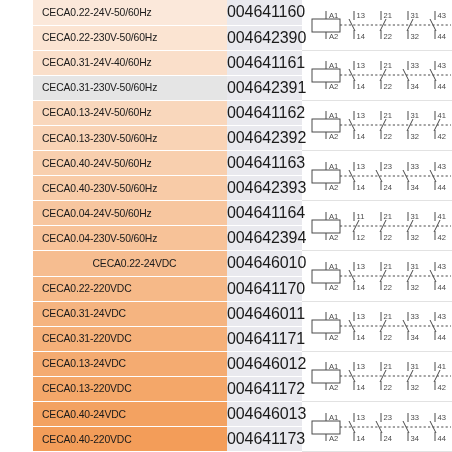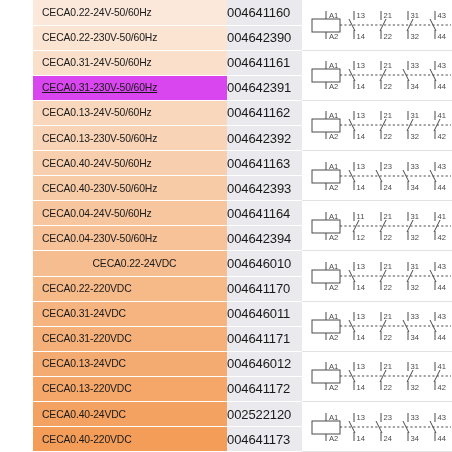--- a/index.html
+++ b/index.html
@@ -66,22 +66,22 @@
     color: #1a1a1a;
     letter-spacing: -0.15px;
     white-space: nowrap;
     overflow: hidden;
   }
 
   
   .c-code {
     width: 75px;
     background: #e9e9ee;
-    text-align: left;
-    font-size: 13px;
+    text-align: right;
+    font-size: 16px;
     color: #1a1a1a;
     letter-spacing: -0.1px;
     border-bottom: 1px solid #f7f7fa;
   }
 
   
   .c-diagram {
     width: 159px;
     background: #ffffff;
     border-bottom: 1px solid #e2e2e2;
@@ -146,21 +146,21 @@
             </div>
           </td>
         </tr>
         <tr>
           <td class="c-gutter"></td>
           <td class="c-name" style="background: rgb(251, 228, 210);">CECA0.22-230V-50/60Hz</td>
           <td class="c-code">004642390</td>
         </tr>
         <tr>
           <td class="c-gutter"></td>
-          <td class="c-name" style="background: rgb(250, 223, 202);">CECA0.31-24V-50/60Hz</td>
+          <td class="c-name" style="background: rgb(250, 223, 202);">CECA0.31-24V-40/60Hz</td>
           <td class="c-code">004641161</td>
           <td class="c-diagram merged" rowspan="2">
             <div class="diagram-wrap">
               <svg width="155" height="46" viewBox="0 0 155 46">
                 <rect x="6" y="17" width="28" height="13" fill="#ffffff" stroke="#4a4a4a" stroke-width="1"></rect>
                 <line x1="20" y1="9" x2="20" y2="17" stroke="#4a4a4a" stroke-width="1"></line>
                 <line x1="20" y1="30" x2="20" y2="37" stroke="#4a4a4a" stroke-width="1"></line>
                 <text x="23" y="16" font-family="Liberation Sans, sans-serif" font-size="7.6" fill="#4a4a4a">A1</text>
                 <text x="23" y="36.5" font-family="Liberation Sans, sans-serif" font-size="7.6" fill="#4a4a4a">A2</text>
                 <line x1="34" y1="23" x2="145" y2="23" stroke="#4a4a4a" stroke-width="1" stroke-dasharray="2.2,2.2"></line>
@@ -183,21 +183,21 @@
                 <line x1="129" y1="28" x2="129" y2="37" stroke="#4a4a4a" stroke-width="1"></line>
                 <line x1="124" y1="17" x2="130" y2="29" stroke="#4a4a4a" stroke-width="1"></line>
                 <text x="131.5" y="16" font-family="Liberation Sans, sans-serif" font-size="7.6" fill="#4a4a4a">43</text>
                 <text x="131.5" y="36.5" font-family="Liberation Sans, sans-serif" font-size="7.6" fill="#4a4a4a">44</text>
               </svg>
             </div>
           </td>
         </tr>
         <tr>
           <td class="c-gutter"></td>
-          <td class="c-name" style="background: #d946ef; text-decoration: underline;">CECA0.31-230V-50/60Hz</td>
+          <td class="c-name" style="background: #e5e5e5;">CECA0.31-230V-50/60Hz</td>
           <td class="c-code">004642391</td>
         </tr>
         <tr>
           <td class="c-gutter"></td>
           <td class="c-name" style="background: rgb(249, 215, 188);">CECA0.13-24V-50/60Hz</td>
           <td class="c-code">004641162</td>
           <td class="c-diagram merged" rowspan="2">
             <div class="diagram-wrap">
               <svg width="155" height="46" viewBox="0 0 155 46">
                 <rect x="6" y="17" width="28" height="13" fill="#ffffff" stroke="#4a4a4a" stroke-width="1"></rect>
@@ -441,21 +441,21 @@
           </td>
         </tr>
         <tr>
           <td class="c-gutter"></td>
           <td class="c-name" style="background: rgb(244, 167, 105);">CECA0.13-220VDC</td>
           <td class="c-code">004641172</td>
         </tr>
         <tr>
           <td class="c-gutter"></td>
           <td class="c-name" style="background: rgb(243, 162, 97);">CECA0.40-24VDC</td>
-          <td class="c-code">002522120</td>
+          <td class="c-code">004646013</td>
           <td class="c-diagram merged" rowspan="2">
             <div class="diagram-wrap">
               <svg width="155" height="46" viewBox="0 0 155 46">
                 <rect x="6" y="17" width="28" height="13" fill="#ffffff" stroke="#4a4a4a" stroke-width="1"></rect>
                 <line x1="20" y1="9" x2="20" y2="17" stroke="#4a4a4a" stroke-width="1"></line>
                 <line x1="20" y1="30" x2="20" y2="37" stroke="#4a4a4a" stroke-width="1"></line>
                 <text x="23" y="16" font-family="Liberation Sans, sans-serif" font-size="7.6" fill="#4a4a4a">A1</text>
                 <text x="23" y="36.5" font-family="Liberation Sans, sans-serif" font-size="7.6" fill="#4a4a4a">A2</text>
                 <line x1="34" y1="23" x2="145" y2="23" stroke="#4a4a4a" stroke-width="1" stroke-dasharray="2.2,2.2"></line>
                 <line x1="48" y1="9" x2="48" y2="18" stroke="#4a4a4a" stroke-width="1"></line>

